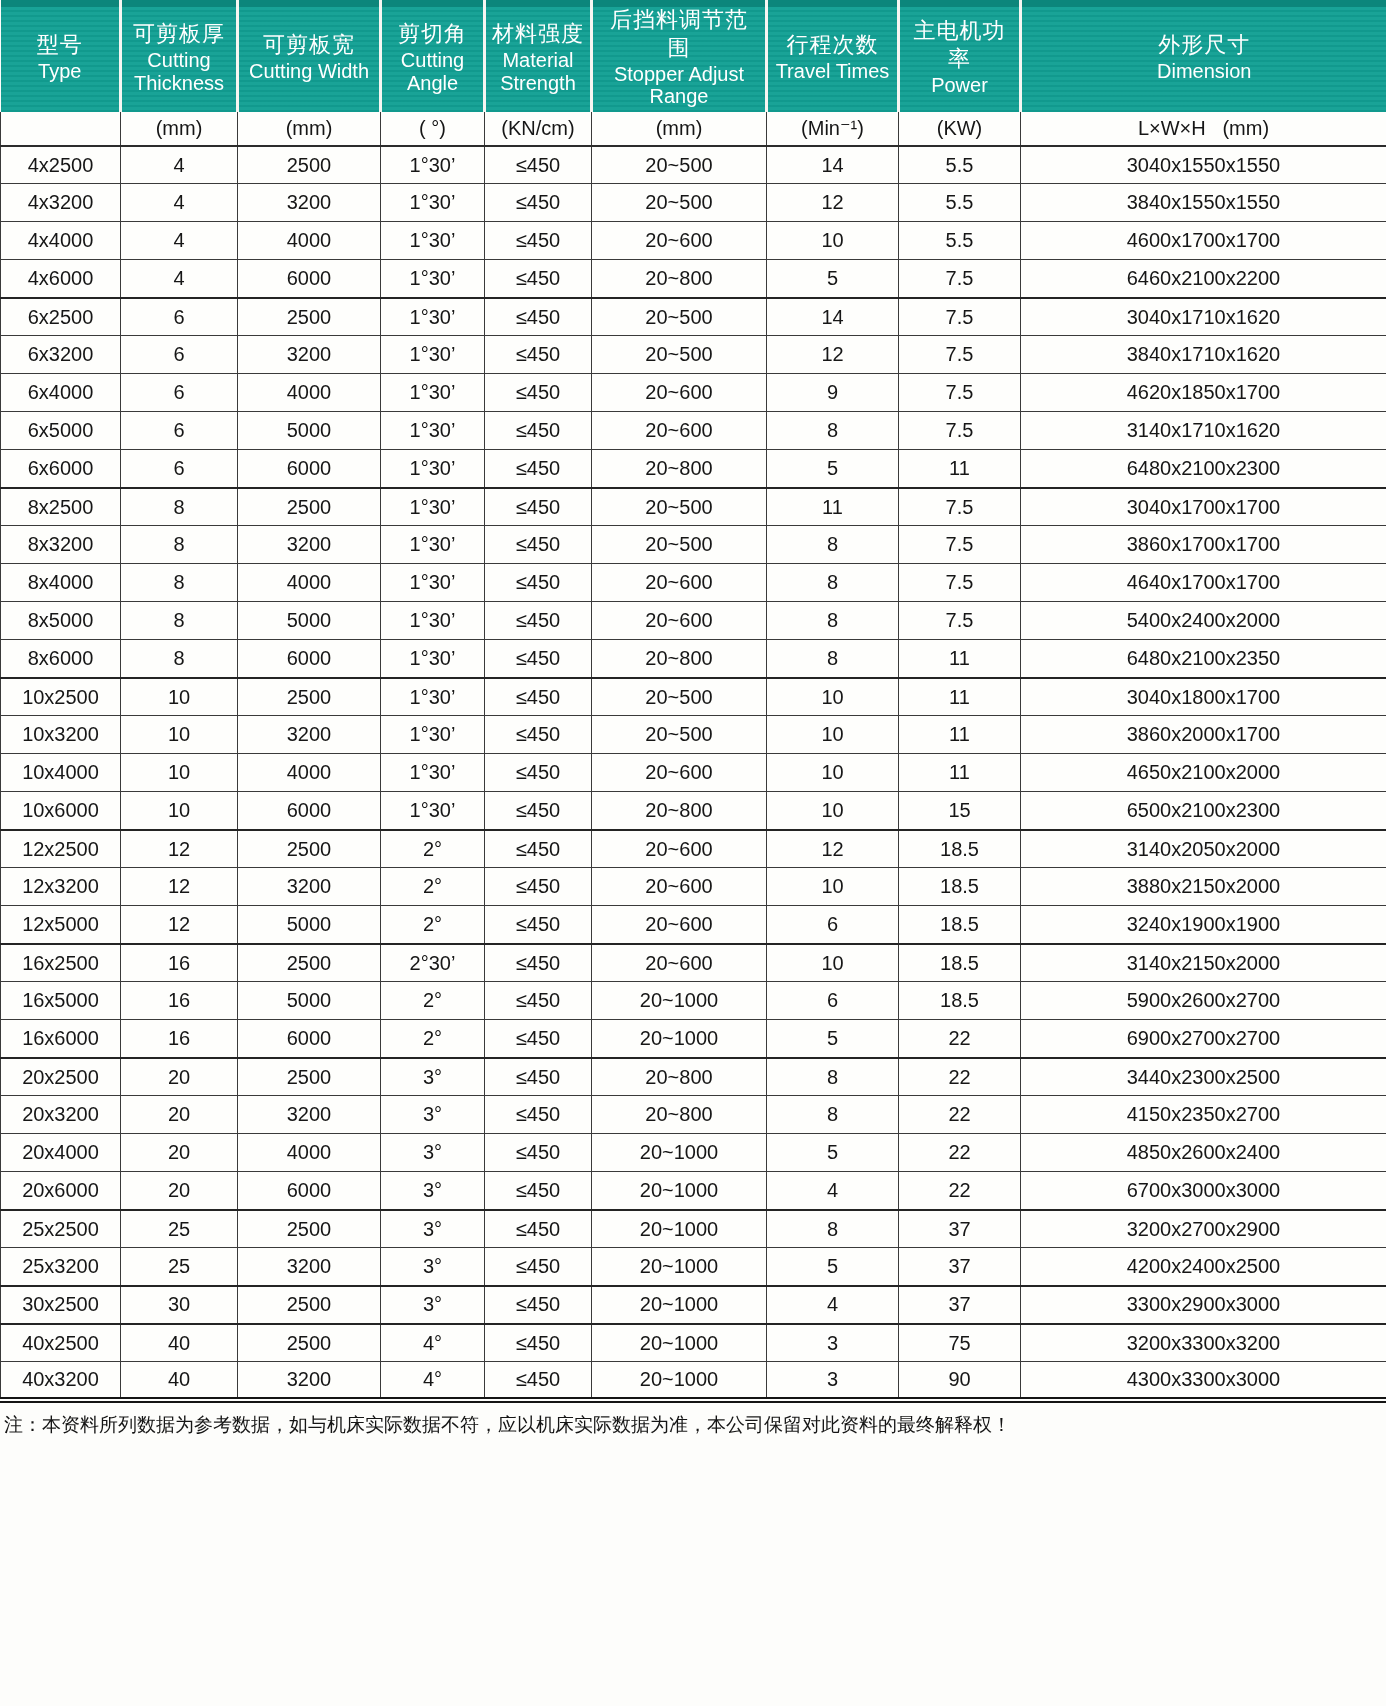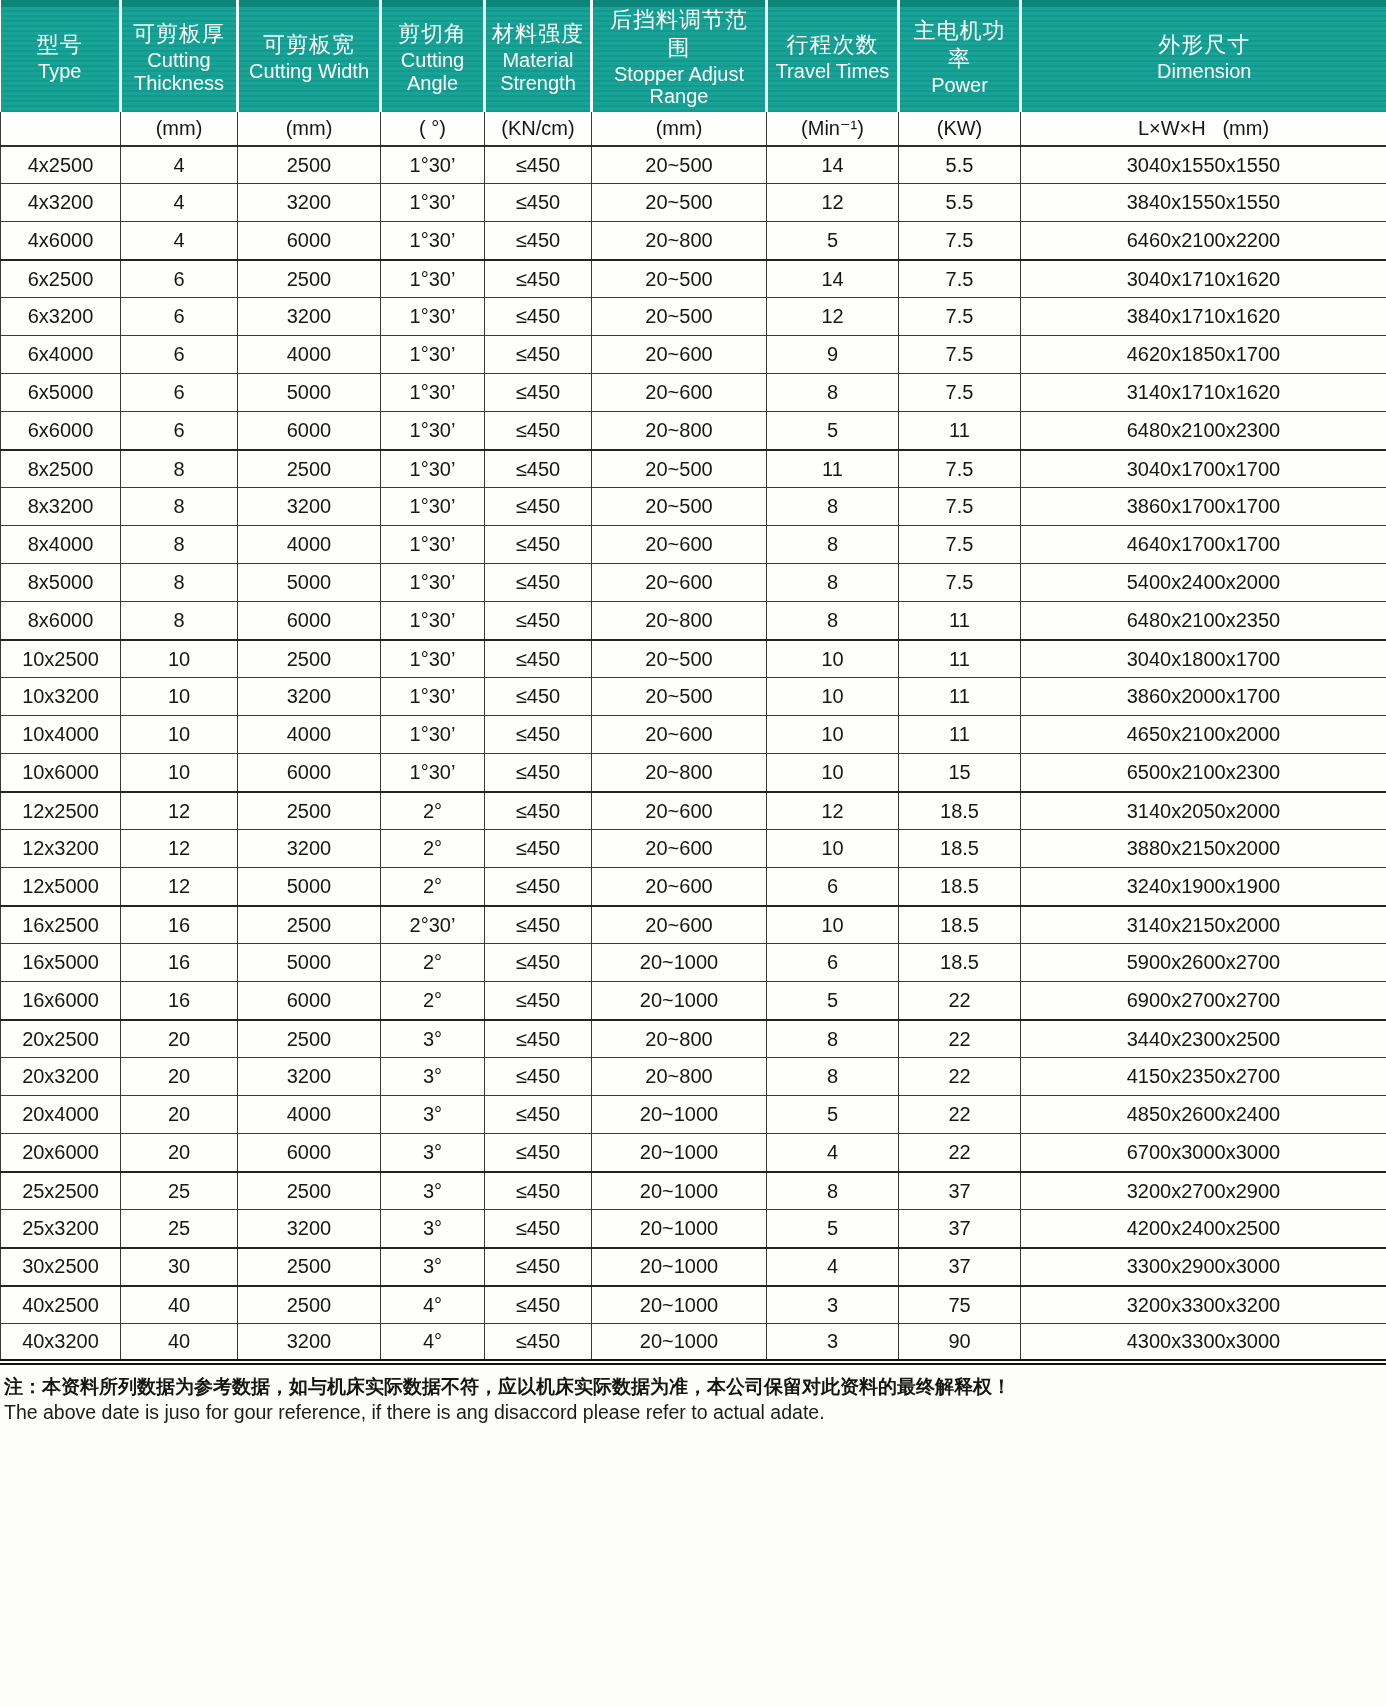--- a/index.html
+++ b/index.html
@@ -47,21 +47,21 @@
     height:38px;text-align:center;vertical-align:middle;
     font-size:20px;padding:0 2px;background:#fefefc;
     border:1.6px solid var(--border);
     border-top:1.6px solid #4a4a48;
   }
   tbody tr.group-start td{border-top:2.6px solid #242424;}
   tbody tr:last-child td{border-bottom:6px double #141414;}
 
   .notes{padding:10px 6px 0 4px;}
   .note-zh{
-    margin:0;font-size:19px;font-weight:bold;line-height:1.25;color:#151515;
+    margin:0;font-size:19px;font-weight:normal;line-height:1.25;color:#151515;
   }
   .note-en{
     margin:2px 0 0 0;font-size:19.5px;line-height:1.2;color:#1b1b1b;
   }
 </style>
 </head>
 <body>
 
 <div class="sheet">
   <table>
@@ -144,20 +144,31 @@
           <td>4</td>
           <td>3200</td>
           <td>1°30’</td>
           <td>≤450</td>
           <td>20~500</td>
           <td>12</td>
           <td>5.5</td>
           <td>3840x1550x1550</td>
         </tr>
         <tr>
+          <td>4x4000</td>
+          <td>4</td>
+          <td>4000</td>
+          <td>1°30’</td>
+          <td>≤450</td>
+          <td>20~600</td>
+          <td>10</td>
+          <td>5.5</td>
+          <td>4600x1700x1700</td>
+        </tr>
+        <tr>
           <td>4x6000</td>
           <td>4</td>
           <td>6000</td>
           <td>1°30’</td>
           <td>≤450</td>
           <td>20~800</td>
           <td>5</td>
           <td>7.5</td>
           <td>6460x2100x2200</td>
         </tr>
@@ -477,15 +488,14 @@
           <td>≤450</td>
           <td>20~1000</td>
           <td>3</td>
           <td>90</td>
           <td>4300x3300x3000</td>
         </tr>
       </tbody>
   </table>
   <div class="notes">
     <p class="note-zh">注：本资料所列数据为参考数据，如与机床实际数据不符，应以机床实际数据为准，本公司保留对此资料的最终解释权！</p>
-    <p class="note-en">The above date is juso for gour reference, if there is ang disaccord please refer to actual adate.</p>
   </div>
 </div>
 
 </body></html>

